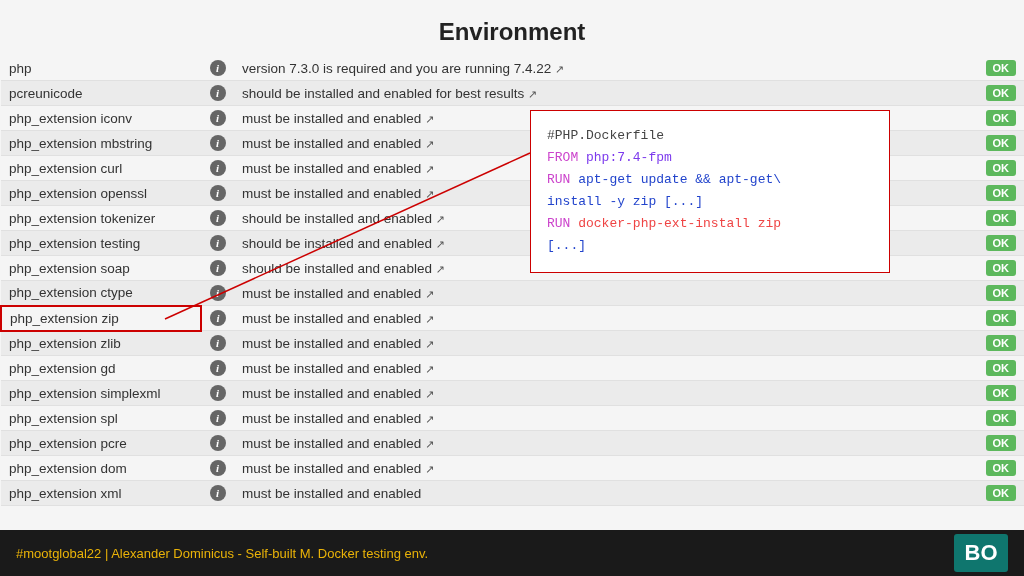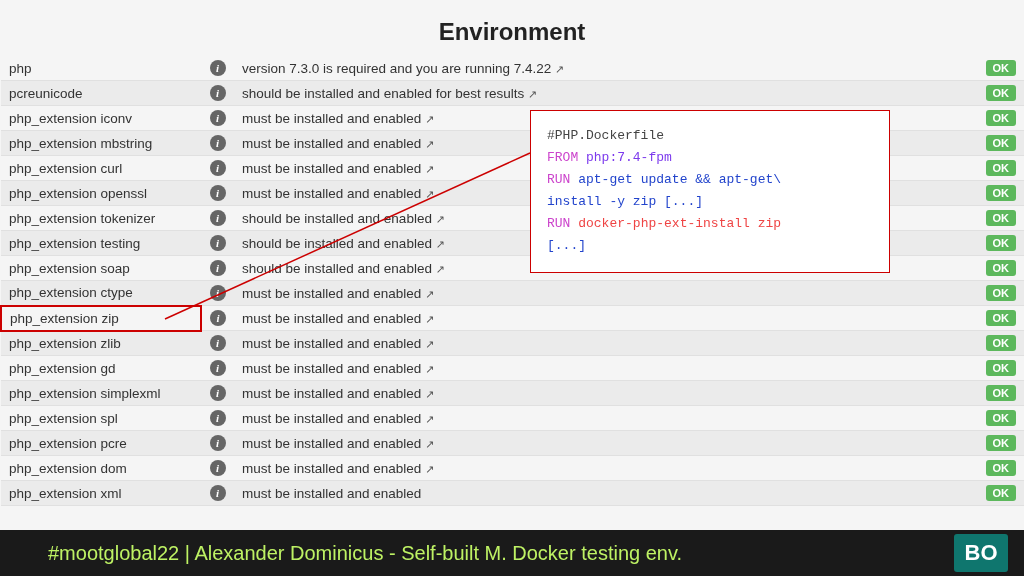--- a/index.html
+++ b/index.html
@@ -120,23 +120,22 @@
       left: 0;
       width: 1024px;
       height: 46px;
       background: #1a1a1a;
       display: flex;
       align-items: center;
       justify-content: space-between;
       padding: 0 16px;
     }
     .footer-text {
-      color: #bef264;
-      font-size: 20px;
-      margin-left: 32px;
+      color: #eab308;
+      font-size: 13px;
     }
     .footer-logo {
       display: flex;
       align-items: center;
     }
     .logo-box {
       width: 54px;
       height: 38px;
       background: #0f766e;
       display: flex;

